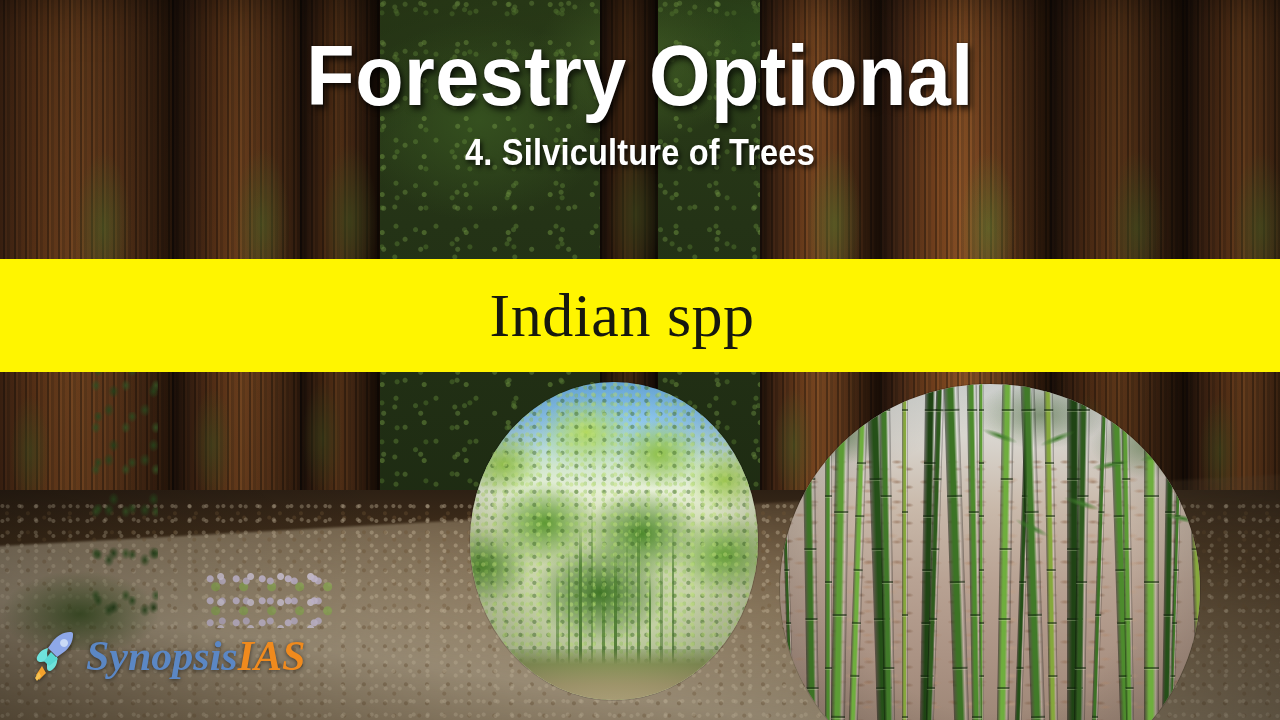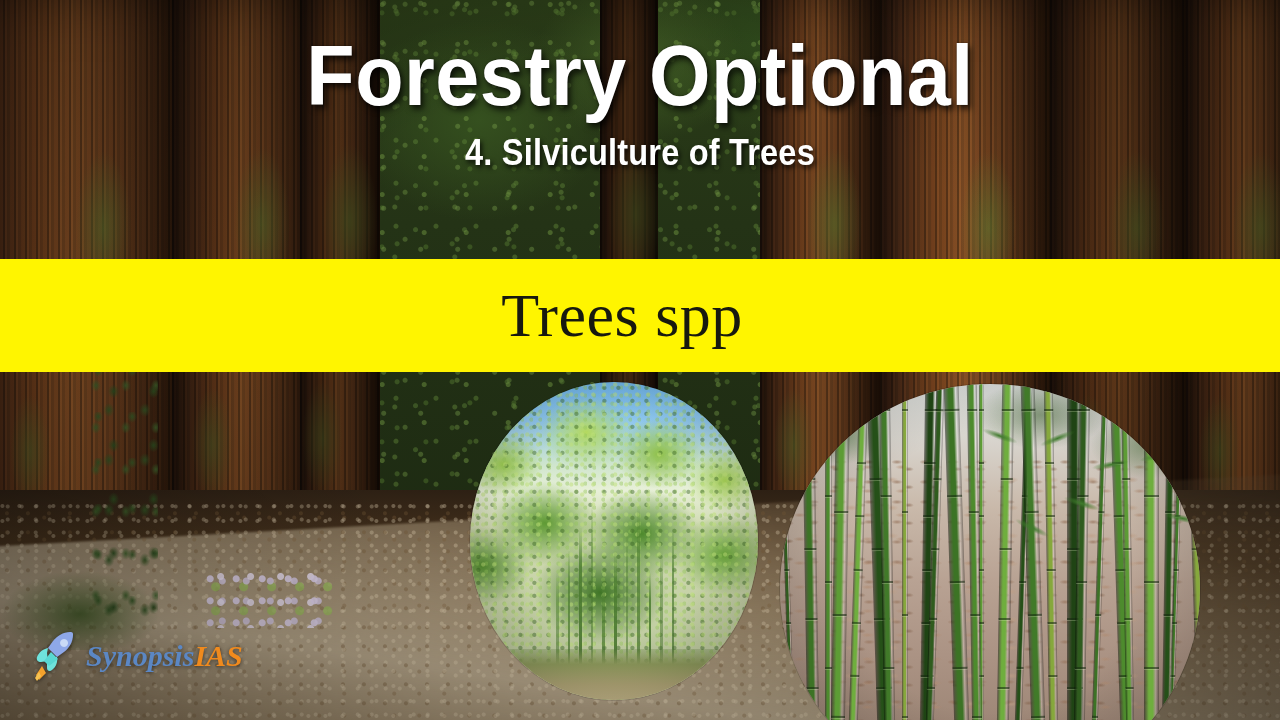--- a/index.html
+++ b/index.html
@@ -291,21 +291,21 @@
   .logo{
     position:absolute; left:28px; top:628px;
     display:flex; align-items:center; gap:6px;
     filter:drop-shadow(0 1px 2px rgba(0,0,0,.55));
   }
   .logo-rocket{ width:52px; height:56px; display:block; }
   .logo-text{
     font-family:"Liberation Serif", serif;
     font-style:italic;
     font-weight:700;
-    font-size:30px;
+    font-size:42px;
     line-height:1;
     white-space:nowrap;
   }
   .logo-syn{ color:#5b87c4; }
   .logo-ias{ color:#f08a1d; }
 </style>
 </head>
 <body>
 
 <div class="slide">
@@ -332,21 +332,21 @@
     <div class="bg-vignette"></div>
   </div>
 
   <div class="title-wrap">
     <div class="main-title">Forestry Optional</div>
     <div class="sub-title">4. Silviculture of Trees</div>
   </div>
 
 
   <div class="yellow-band">
-    <div class="band-text">Trees spp</div>
+    <div class="band-text">Indian spp</div>
   </div>
 
   <div class="photo photo-left">
     <div class="grove-sky"></div>
     <div class="grove-canopy"></div>
     <div class="grove-speckle"></div>
     <div id="grove-culms">
         <div class="grove-culm" style="left: 30%; height: 34%; opacity: 0.5;"></div>
         <div class="grove-culm" style="left: 34%; height: 41%; opacity: 0.68;"></div>
         <div class="grove-culm" style="left: 38%; height: 48%; opacity: 0.86;"></div>

